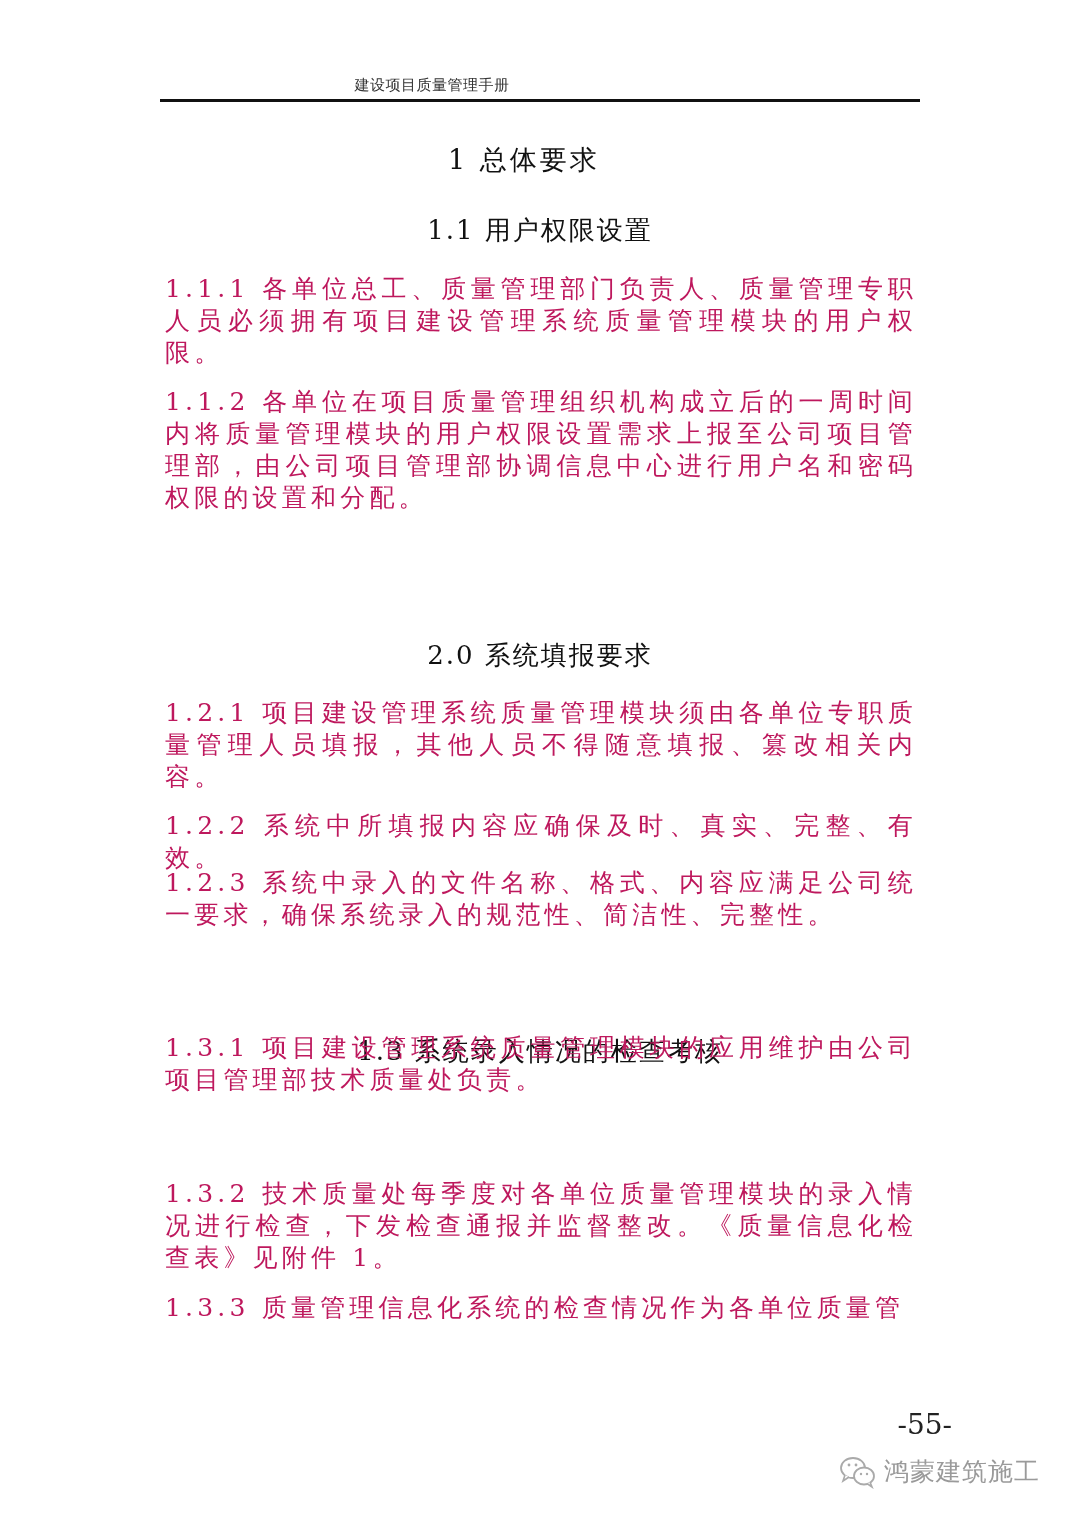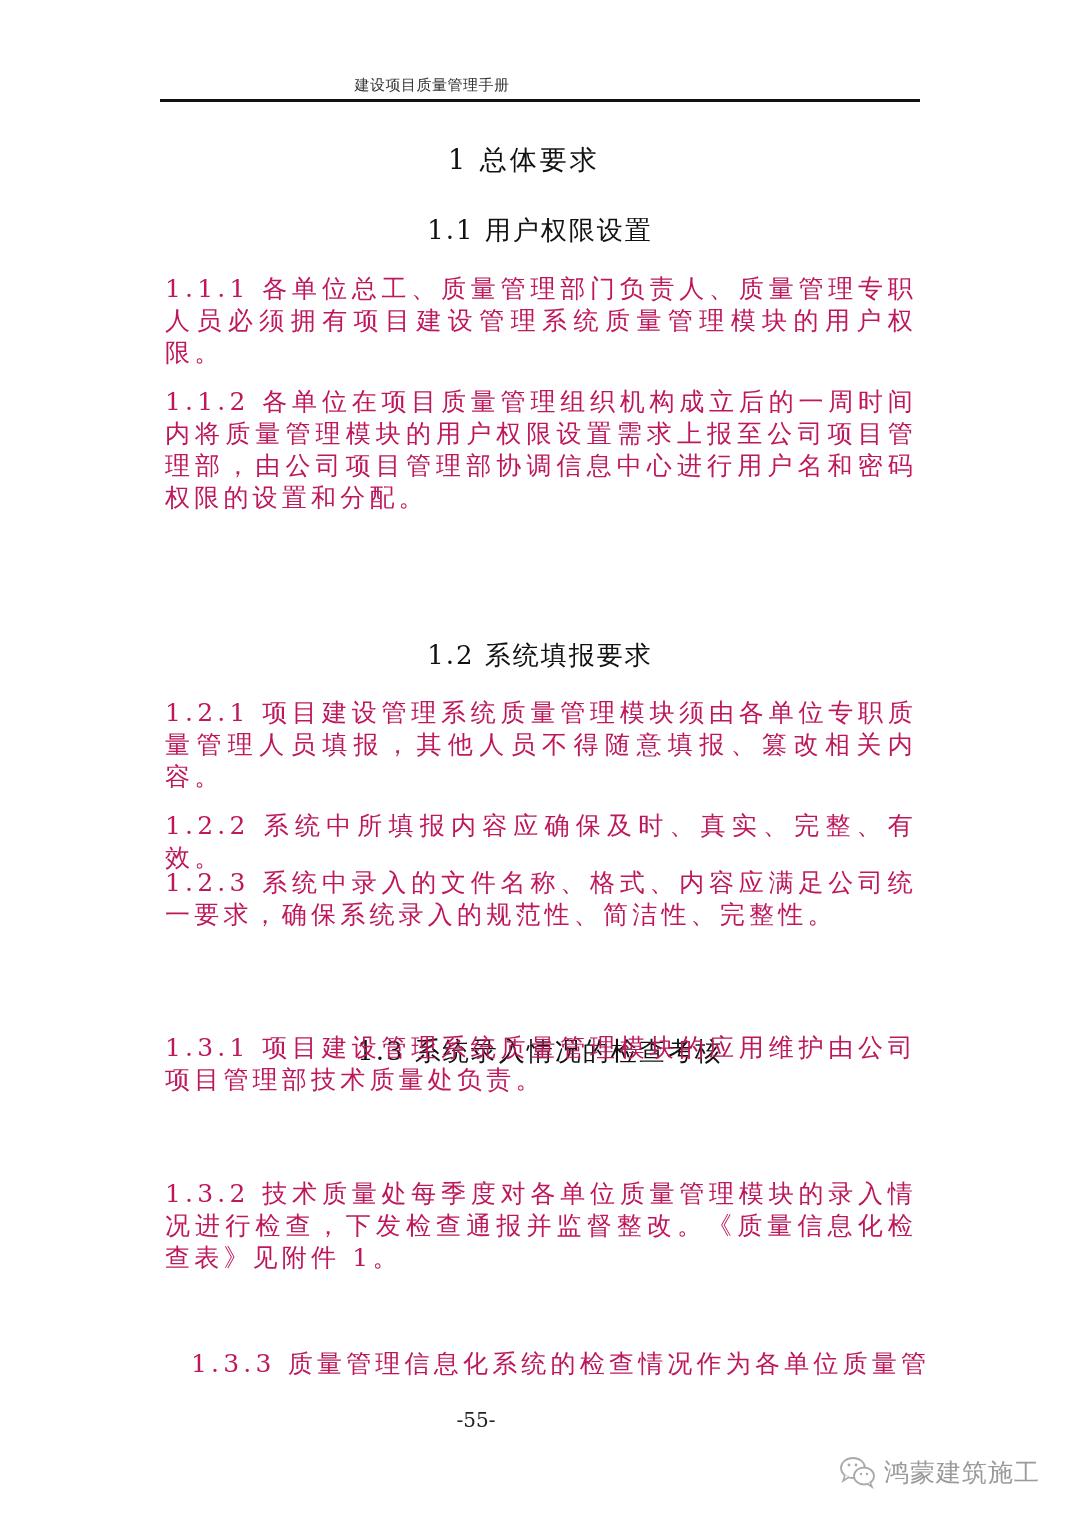--- a/index.html
+++ b/index.html
@@ -21,53 +21,53 @@
   .h2 {
     position: absolute; left: 0; width: 1080px; text-align: center;
     font-size: 26px; letter-spacing: 2px; color: #111;
   }
   .para {
     position: absolute; left: 165px; width: 752px;
     font-size: 25px; line-height: 32px; letter-spacing: 4.2px; color: #be185d;
     text-align: justify;
   }
   .page-num {
-    position: absolute; left: 0; width: 952px; top: 1408px; text-align: center;
-    font-size: 20px; color: #222;
+    position: absolute; left: 0; width: 952px; top: 1408px; text-align: right;
+    font-size: 28px; color: #222;
   }
   .watermark {
-    position: absolute; left: 838px; top: 1455px; display: flex; align-items: center; gap: 6px;
+    position: absolute; left: 838px; top: 1455px; display: flex; gap: 6px;
     color: #9a9a9a; font-family: "DejaVu Sans", "Liberation Sans", sans-serif; font-size: 25px;
     letter-spacing: 1px;
   }
   .wechat-icon { width: 40px; height: 34px; }
 </style>
 </head>
 <body>
 
 <div>
   <div class="header-title">建设项目质量管理手册</div>
   <div class="header-rule"></div>
 </div>
 
 <div class="h1" style="top:142px;">1  总体要求</div>
 
 <div class="h2" style="top:213px;">1.1 用户权限设置</div>
 <div class="para" style="top:273px;">1.1.1 各单位总工、质量管理部门负责人、质量管理专职人员必须拥有项目建设管理系统质量管理模块的用户权限。</div>
 <div class="para" style="top:386px;">1.1.2 各单位在项目质量管理组织机构成立后的一周时间内将质量管理模块的用户权限设置需求上报至公司项目管理部，由公司项目管理部协调信息中心进行用户名和密码权限的设置和分配。</div>
 
-<div class="h2" style="top:638px;">1.2 系统填报要求</div>
+<div class="h2" style="top:638px;">2.0 系统填报要求</div>
 <div class="para" style="top:697px;">1.2.1 项目建设管理系统质量管理模块须由各单位专职质量管理人员填报，其他人员不得随意填报、篡改相关内容。</div>
 <div class="para" style="top:810px;">1.2.2 系统中所填报内容应确保及时、真实、完整、有效。</div>
 <div class="para" style="top:867px;">1.2.3 系统中录入的文件名称、格式、内容应满足公司统一要求，确保系统录入的规范性、简洁性、完整性。</div>
 
 <div class="h2" style="top:1006px;margin-top:28px;">1.3 系统录入情况的检查考核</div>
 <div class="para" style="top:1032px;">1.3.1 项目建设管理系统质量管理模块的应用维护由公司项目管理部技术质量处负责。</div>
 <div class="para" style="top:1178px;">1.3.2 技术质量处每季度对各单位质量管理模块的录入情况进行检查，下发检查通报并监督整改。《质量信息化检查表》见附件 1。</div>
-<div class="para" style="top:1348px;margin-left:26px;">1.3.3 质量管理信息化系统的检查情况作为各单位质量管</div>
+<div class="para" style="top:1292px;">1.3.3 质量管理信息化系统的检查情况作为各单位质量管</div>
 
 <div class="page-num">-55-</div>
 
 <div class="watermark">
   <svg class="wechat-icon" viewBox="0 0 40 34">
     <ellipse cx="15" cy="13" rx="12" ry="10" fill="none" stroke="#aaa" stroke-width="1.8"></ellipse>
     <path d="M7 20 L5 26 L11 22" fill="#fff" stroke="#aaa" stroke-width="1.6"></path>
     <ellipse cx="26" cy="21" rx="10" ry="8.5" fill="#fff" stroke="#aaa" stroke-width="1.8"></ellipse>
     <path d="M32 27 L34 32 L29 28.5" fill="#fff" stroke="#aaa" stroke-width="1.6"></path>
     <circle cx="11" cy="10" r="1.4" fill="#aaa"></circle>

